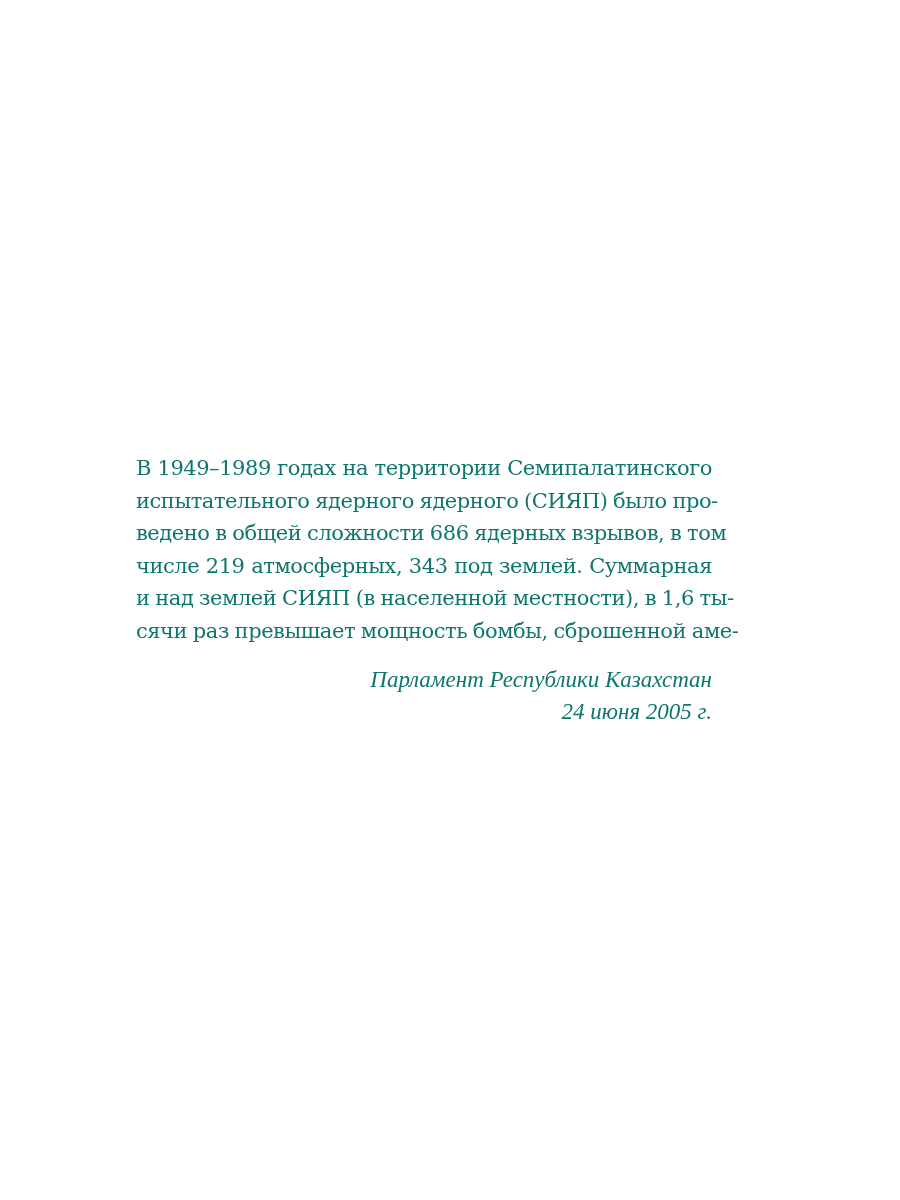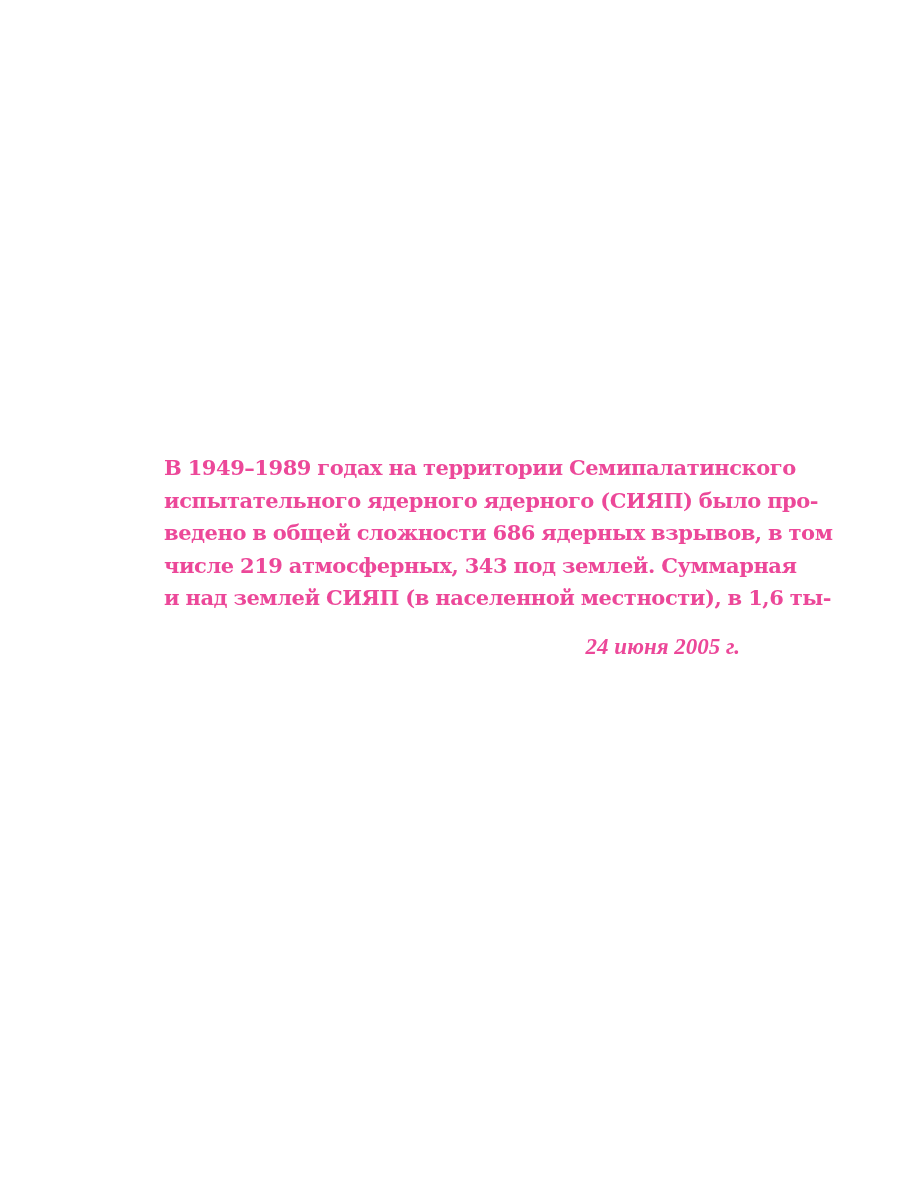--- a/index.html
+++ b/index.html
@@ -14,25 +14,24 @@
       overflow: hidden;
     }
     .page {
       position: absolute;
       left: 0; top: 0;
       width: 900px; height: 1200px;
       background: #ffffff;
     }
     .epigraph {
       position: absolute;
-      left: 164px;
+      left: 136px;
       top: 452px;
       width: 576px;
-      color: #ec4899;
-      font-weight: bold;
+      color: #0f766e;
     }
     .body-text {
       font-family: "DejaVu Serif", "Liberation Serif", serif;
       font-size: 21px;
       line-height: 32.6px;
       margin: 0;
       letter-spacing: -0.45px;
       word-spacing: -0.5px;
     }
     .body-line {
@@ -60,18 +59,20 @@
 <body>
 
 <div class="page">
   <div class="epigraph">
     <p class="body-text">
       <span class="body-line">В 1949–1989 годах на территории Семипалатинского</span>
       <span class="body-line">испытательного ядерного ядерного (СИЯП) было про-</span>
       <span class="body-line">ведено в общей сложности 686 ядерных взрывов, в том</span>
       <span class="body-line">числе 219 атмосферных, 343 под землей. Суммарная</span>
       <span class="body-line">и над землей СИЯП (в населенной местности), в 1,6 ты-</span>
+      <span class="body-line">сячи раз превышает мощность бомбы, сброшенной аме-</span>
     </p>
     <div class="attribution">
+      <span>Парламент Республики Казахстан</span>
       <span>24 июня 2005 г.</span>
     </div>
   </div>
 </div>
 
 </body></html>

